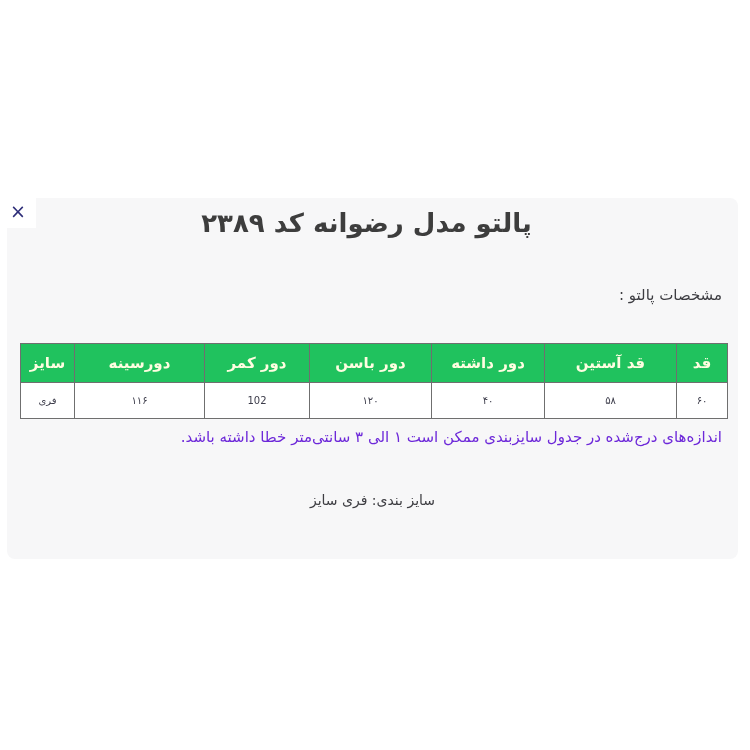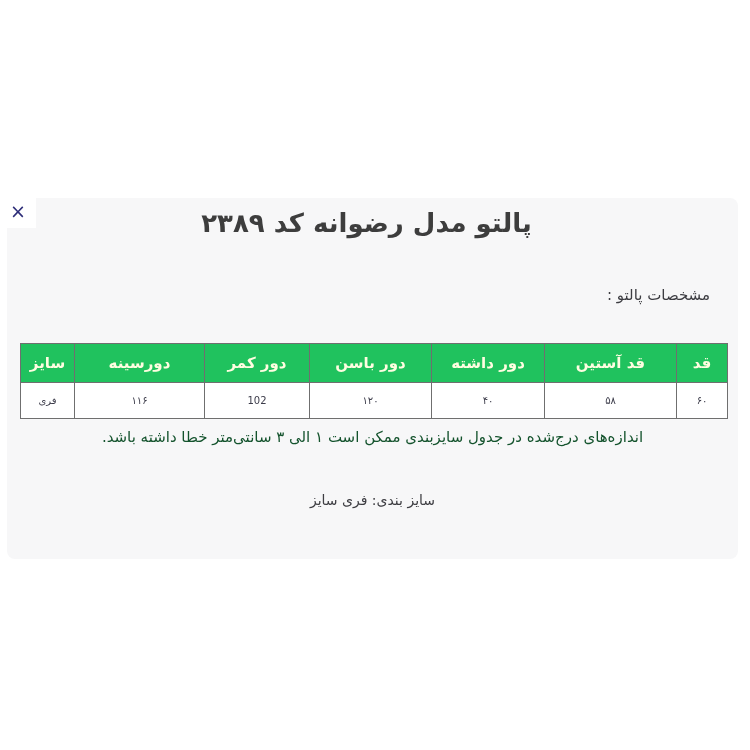--- a/index.html
+++ b/index.html
@@ -38,21 +38,21 @@
     top: 10px; right: 16px; left: 4px;
     text-align: center;
     direction: rtl;
     font-size: 26px;
     font-weight: bold;
     color: #3d3d3d;
   }
 
   .specs-label {
     position: absolute;
-    top: 88px; right: 28px; left: 16px;
+    top: 88px; right: 16px; left: 16px;
     text-align: right;
     direction: rtl;
     font-size: 15px;
     color: #3d3d42;
   }
 
   .size-table {
     position: absolute;
     top: 145px; right: 10px;
     width: 707px;
@@ -75,24 +75,24 @@
   .size-table td {
     background: #ffffff;
     color: #3c3c4a;
     font-size: 10px;
     height: 36px;
   }
 
   .note-line {
     position: absolute;
     top: 230px; right: 16px; left: 16px;
-    text-align: center;
+    text-align: right;
     direction: rtl;
     font-size: 15px;
-    color: #14532d;
+    color: #6d28d9;
   }
 
   .sizing-line {
     position: absolute;
     top: 294px; right: 16px; left: 16px;
     text-align: center;
     direction: rtl;
     font-size: 14px;
     color: #3d3d42;
   }

